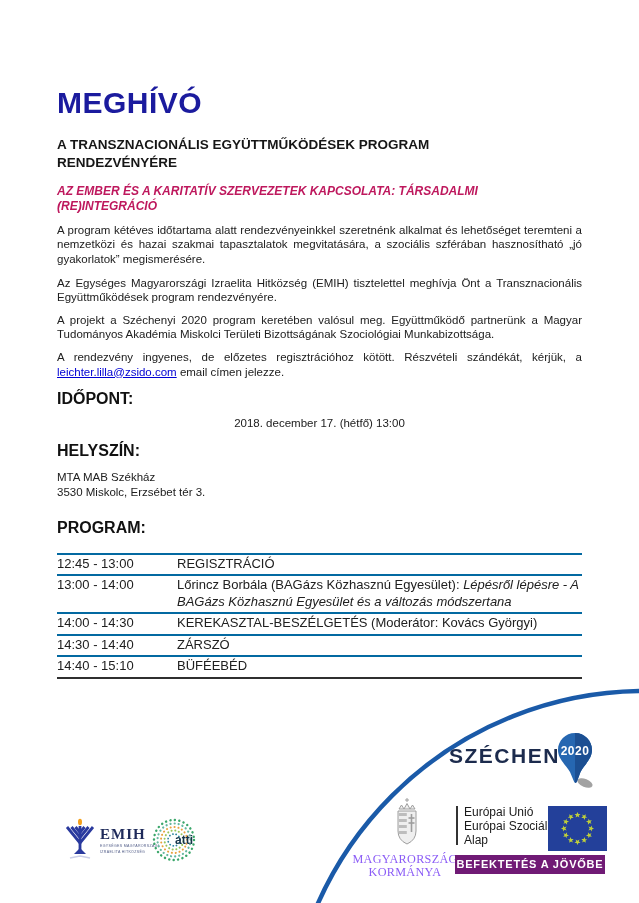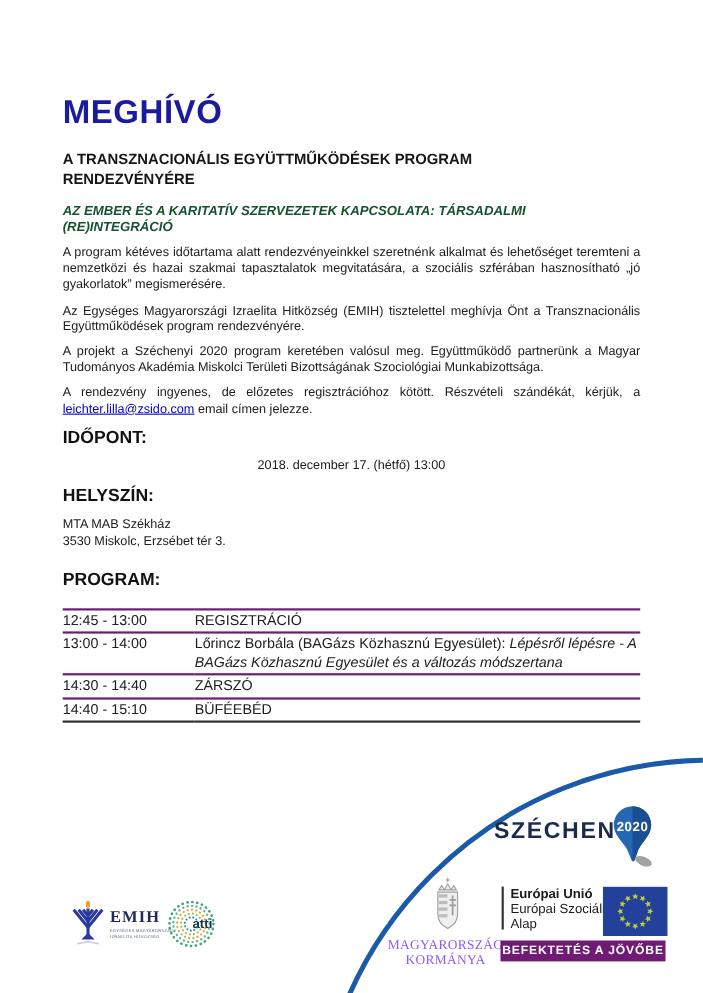--- a/index.html
+++ b/index.html
@@ -3,48 +3,48 @@
 <meta charset="utf-8">
 <style>
   html,body{margin:0;padding:0;background:#ffffff;}
   .page{
     position:relative;width:639px;height:903px;background:#fff;overflow:hidden;
     font-family:"Liberation Sans",sans-serif;color:#202020;
   }
   .content{position:relative;z-index:2;padding:0 57px;margin-top:18px;}
   .title{color:#1b1b9e;font-size:30px;font-weight:bold;letter-spacing:.5px;margin:86px 0 0;line-height:1.1;}
   .subtitle{font-size:13.5px;font-weight:bold;color:#161616;max-width:432px;margin-top:17px;line-height:1.32;}
-  .event-title{font-size:12px;font-weight:bold;font-style:italic;color:#14532d;max-width:452px;margin-top:12px;line-height:1.3;}
+  .event-title{font-size:12px;font-weight:bold;font-style:italic;color:#be185d;max-width:452px;margin-top:12px;line-height:1.3;}
   p.body{font-size:11.5px;line-height:14.6px;text-align:justify;margin:8px 0 0;}
   p.body.first{margin-top:9px;}
   a.email{color:#0000d4;text-decoration:underline;}
   h2.h{font-size:16px;font-weight:bold;color:#111;margin:10px 0 0;line-height:1.3;}
   .value{font-size:11.5px;margin-top:6px;line-height:15px;text-align:center;}
   .addr{font-size:11.5px;margin-top:8px;line-height:15px;}
   #program-h{margin-top:18px;}
   table.program{width:100%;border-collapse:collapse;margin-top:14px;font-size:13px;border-bottom:2px solid #2f2f2f;}
-  table.program td{border-top:2px solid #701a75;padding:1px 2px 2px 0;vertical-align:top;line-height:16.5px;}
+  table.program td{border-top:2px solid #0369a1;padding:1px 2px 2px 0;vertical-align:top;line-height:16.5px;}
   td.time{width:118px;}
   .italic{font-style:italic;}
   
   .arc-svg{position:absolute;left:0;top:0;z-index:1;pointer-events:none;}
   .szechenyi{position:absolute;left:449px;top:744px;z-index:2;
     font-size:21px;font-weight:bold;letter-spacing:1.5px;color:#1c2b4d;}
   .pin-svg{position:absolute;left:555px;top:732px;z-index:2;}
   .emih{position:absolute;left:64px;top:818px;z-index:2;display:flex;}
   .emih-text{margin:9px 0 0 4px;}
   .emih-name{font-family:"Liberation Serif",serif;font-size:15px;font-weight:bold;color:#1e2a5a;letter-spacing:1px;line-height:1;}
   .emih-sub{font-size:3.6px;color:#55608a;line-height:1.25;letter-spacing:.3px;margin-top:2px;}
   .atti{position:absolute;left:151px;top:817px;z-index:2;}
   .coat{position:absolute;left:392px;top:797px;z-index:2;}
   .gov-text{position:absolute;left:340px;top:853px;width:130px;z-index:2;text-align:center;
     font-family:"Liberation Serif",serif;font-size:12.2px;color:#8b5cf6;line-height:1.1;letter-spacing:.3px;}
   .eu-divider{position:absolute;left:456px;top:806px;width:2px;height:39px;background:#333;z-index:2;}
   .eu-text{position:absolute;left:464px;top:805px;z-index:2;font-size:12px;line-height:14px;color:#1a1a1a;}
-  .eu-text .b{font-weight:bold;}
+  .eu-text .b{font-weight:normal;}
   .eu-flag{position:absolute;left:548px;top:806px;z-index:2;}
   .banner{position:absolute;left:455px;top:855px;width:150px;height:19px;background:#701a75;z-index:2;
     color:#fff;font-size:11px;font-weight:bold;letter-spacing:.8px;text-align:center;line-height:19px;}
 </style>
 </head>
 <body>
 
 <div class="page">
 
   <svg class="arc-svg" width="639" height="903" viewBox="0 0 639 903">
@@ -76,20 +76,24 @@
 
     <table class="program">
       <tbody>
         <tr>
           <td class="time">12:45 - 13:00</td>
           <td><span>REGISZTRÁCIÓ</span><span class="italic"></span></td>
         </tr>
         <tr>
           <td class="time">13:00 - 14:00</td>
           <td><span>Lőrincz Borbála (BAGázs Közhasznú Egyesület): </span><span class="italic">Lépésről lépésre - A BAGázs Közhasznú Egyesület és a változás módszertana</span></td>
+        </tr>
+        <tr>
+          <td class="time">14:00 - 14:30</td>
+          <td><span>KEREKASZTAL-BESZÉLGETÉS (Moderátor: Kovács Györgyi)</span><span class="italic"></span></td>
         </tr>
         <tr>
           <td class="time">14:30 - 14:40</td>
           <td><span>ZÁRSZÓ</span><span class="italic"></span></td>
         </tr>
         <tr>
           <td class="time">14:40 - 15:10</td>
           <td><span>BÜFÉEBÉD</span><span class="italic"></span></td>
         </tr>
       </tbody>

